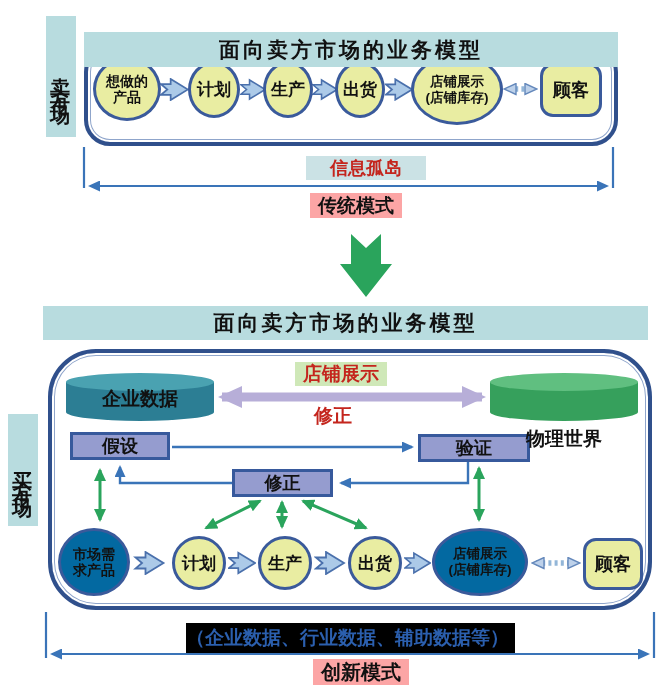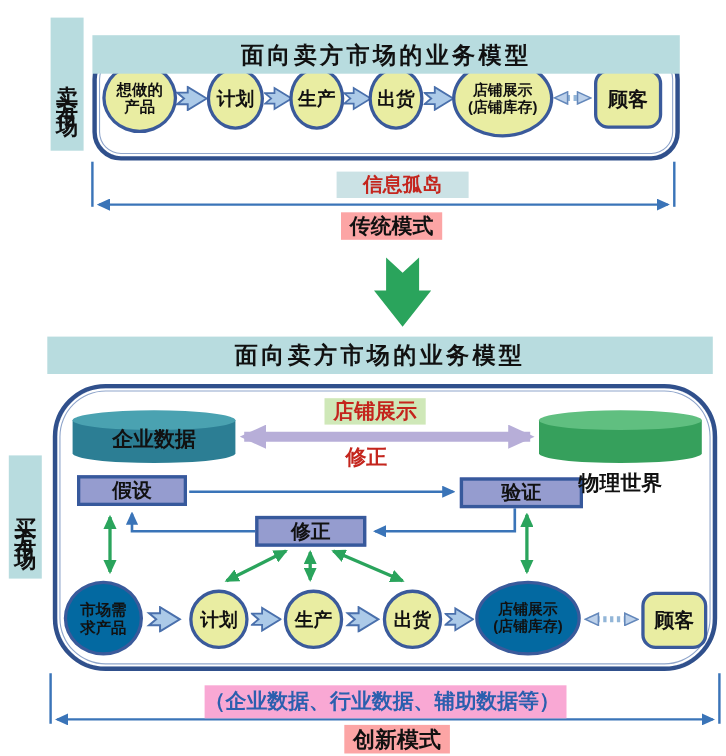--- a/index.html
+++ b/index.html
@@ -31,21 +31,21 @@
   
   .lbl{display:flex;align-items:center;justify-content:center;z-index:3;
        font-weight:700;white-space:nowrap;}
   .red{color:#c4251d;}
   .blue{color:#2b5fae;}
   .bg-info{background:#cbe2e5;padding:1px 24px;}
   .bg-mode{background:#fca5a5;padding:2px 8px;}
   .bg-twin{background:#cfe8b8;padding:1px 8px;}
   .bigdata{z-index:3;font-size:19px;font-weight:700;display:flex;align-items:center;}
   .bigdata .hl{background:#e6e6e0;padding:2px 2px 2px 8px;}
-  .bigdata .dt{background:#f9a8d4;padding:2px 6px 2px 0;}
+  .bigdata .dt{background:#000000;padding:2px 6px 2px 0;}
   .cyl-text{display:flex;align-items:center;justify-content:center;font-size:19px;
             font-weight:700;z-index:3;}
   svg.overlay{position:absolute;left:0;top:0;z-index:1;pointer-events:none;}
 </style>
 </head>
 <body>
 
 <svg class="overlay" width="660" height="687" viewBox="0 0 660 687">
   <defs>
     <symbol id="blk" viewBox="0 0 30 24">

